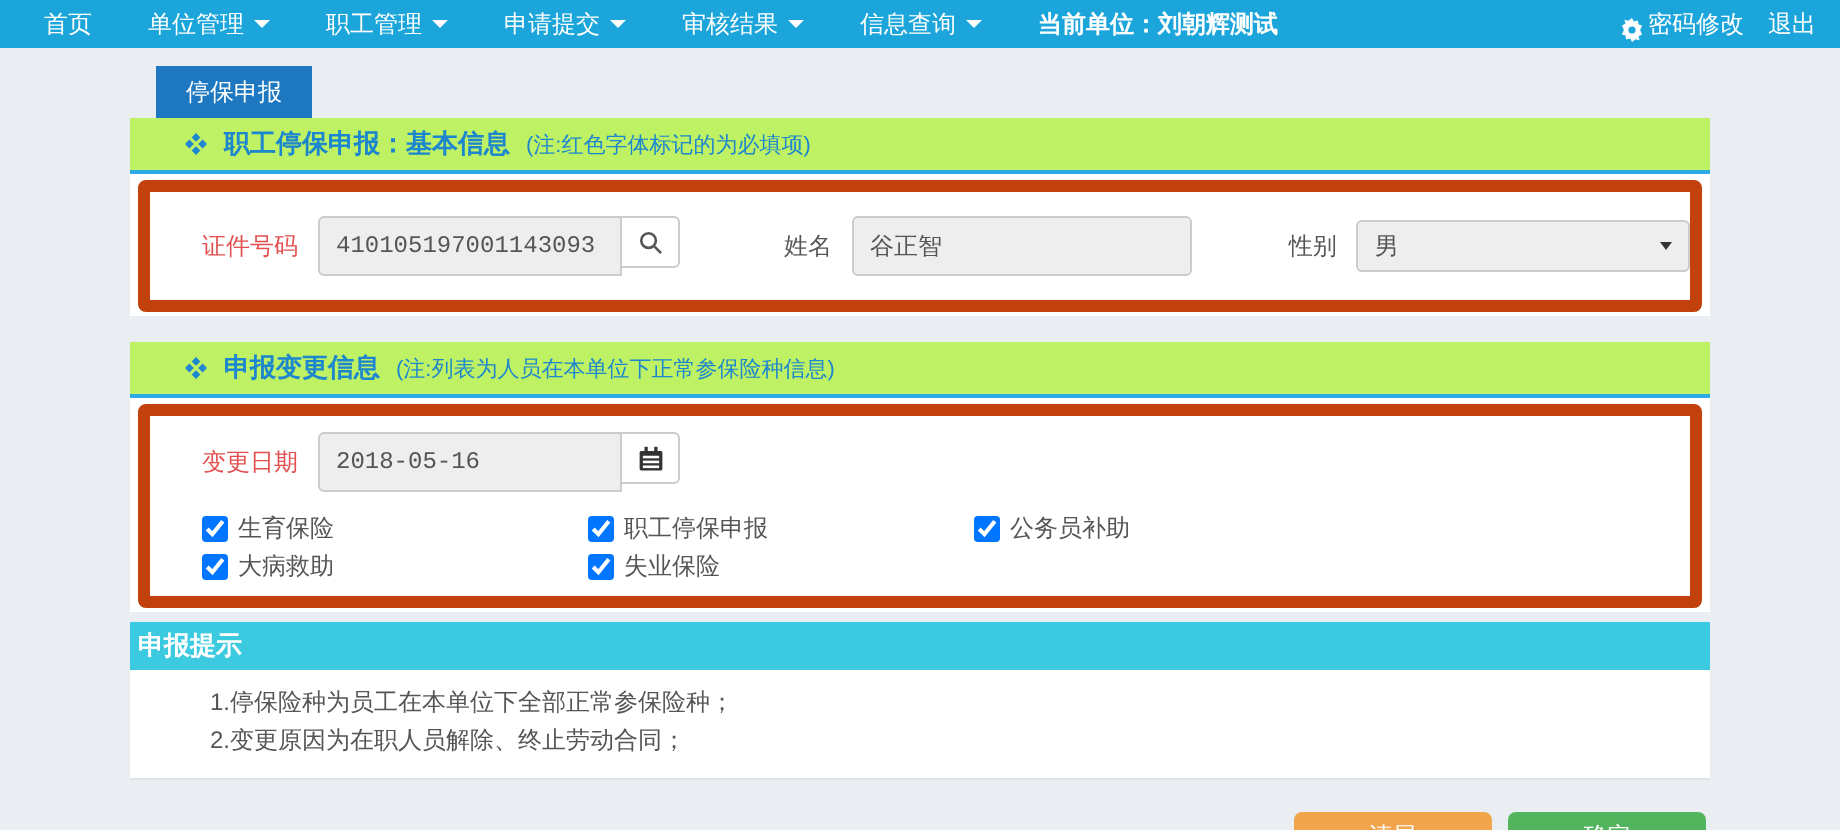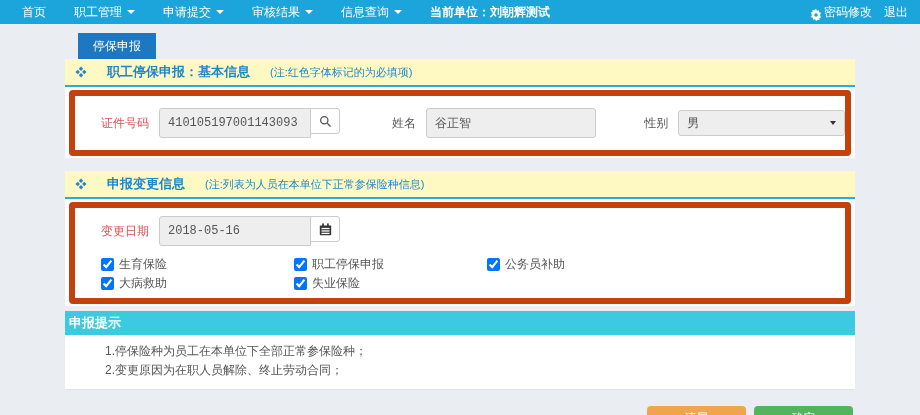--- a/index.html
+++ b/index.html
@@ -25,22 +25,22 @@
   .nav-right { margin-left:auto; display:flex; align-items:center; gap:12px; }
   .nav-link { display:flex; align-items:flex-end; gap:2px; cursor:pointer; white-space:nowrap; }
   
   .container { margin-left:65px; width:790px; }
   .tab-row { margin-top:9px; padding-left:13px; height:26px; }
   .tab {
     display:inline-block; background:#1D78C1; color:#fff;
     height:26px; line-height:26px; padding:0 15px; cursor:pointer;
   }
   .section-header {
-    background:#fef9c3; height:28px; border-bottom:2px solid #2BABE2;
-    display:flex; align-items:center; gap:20px; padding-left:10px;
+    background:#bef264; height:28px; border-bottom:2px solid #2BABE2;
+    display:flex; align-items:center; gap:8px; padding-left:27px;
   }
   .sec-title { color:#1C86CE; font-weight:bold; font-size:13px; }
   .sec-note  { color:#1C86CE; font-size:11px; }
   .strip { background:#fff; padding:3px 4px 2px 4px; }
   .form-box { border:6px solid #c2410c; border-radius:4px; padding:12px 0; }
   .form-box.box2 { padding:8px 0 4px 0; }
   .form-row { display:flex; align-items:center; padding-left:26px; }
   .lbl { color:#555; margin-right:10px; white-space:nowrap; }
   .req { color:#E25050; }
   .input-group { display:inline-flex; }
@@ -83,20 +83,21 @@
     font-size:12px; cursor:pointer; font-family:inherit;
   }
   .btn-orange { background:#F0A54C; margin-right:5px; }
   .btn-green  { background:#53B45E; }
 </style>
 </head>
 <body>
 
 <div class="navbar">
   <div class="nav-item"><span>首页</span></div>
+  <div class="nav-item"><span>单位管理</span><span class="caret"></span></div>
   <div class="nav-item"><span>职工管理</span><span class="caret"></span></div>
   <div class="nav-item"><span>申请提交</span><span class="caret"></span></div>
   <div class="nav-item"><span>审核结果</span><span class="caret"></span></div>
   <div class="nav-item"><span>信息查询</span><span class="caret"></span></div>
   <div class="nav-current">当前单位：刘朝辉测试</div>
   <div class="nav-right">
     <span class="nav-link">
       <svg width="12" height="12" viewBox="0 0 16 16">
           <path fill="#fff" d="M8 0l1.2 2.3 2.6-.6.6 2.6L14.7 5 13.4 8l1.3 3-2.3 1.2.6 2.6-2.6-.6L8 16l-1.2-2.3-2.6.6-.6-2.6L1.3 11 2.6 8 1.3 5l2.3-1.2-.6-2.6 2.6.6z"></path>
           <circle cx="8" cy="8" r="2.4" fill="#1BA5DA"></circle>

